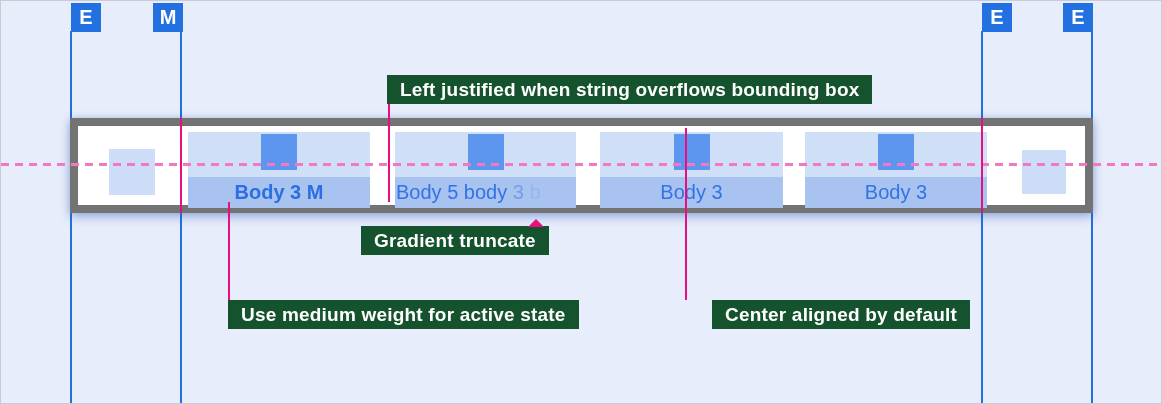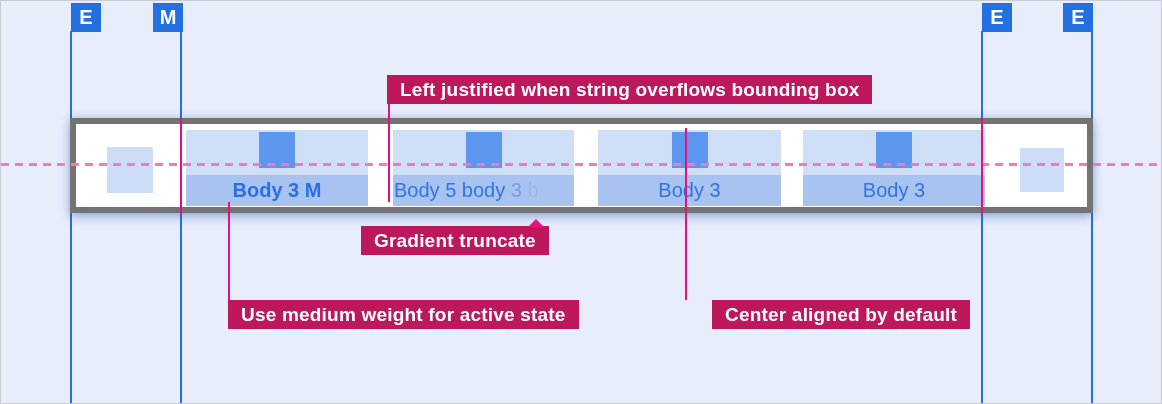--- a/index.html
+++ b/index.html
@@ -13,21 +13,21 @@
   
   .vline { position:absolute; width:2px; top:30px; bottom:0; background:#2371e0; z-index:1; }
   .vline.v1 { left:69px; }
   .vline.v2 { left:179px; }
   .vline.v3 { left:980px; }
   .vline.v4 { left:1090px; }
 
   
   .tabbar {
     position:absolute; left:69px; top:117px; width:1023px; height:95px;
-    background:#ffffff; border:6px solid #737373; z-index:2;
+    background:#ffffff; border:8px solid #737373; z-index:2;
     box-shadow:0 4px 10px rgba(47,93,183,0.38), 0 0 6px rgba(47,93,183,0.22);
   }
   .ph { position:absolute; background:#cddcf7; }
   .ph-left  { left:31px;  top:23px; width:46px; height:46px; }
   .ph-right { left:944px; top:24px; width:44px; height:44px; }
 
   .tab { position:absolute; top:6px; height:76px; }
   .tab.t1 { left:110px; width:182px; }
   .tab.t2 { left:317px; width:181px; }
   .tab.t3 { left:522px; width:183px; }
@@ -65,21 +65,21 @@
     display:flex; align-items:center; justify-content:center;
   }
   .badge.b1 { left:70px; }
   .badge.b2 { left:152px; }
   .badge.b3 { left:981px; }
   .badge.b4 { left:1062px; }
 
   
   .chip {
     position:absolute; height:29px; line-height:29px; padding:0 13px; z-index:7;
-    background:#be185d; color:#ffffff; font-weight:bold; font-size:19px;
+    background:#14532d; color:#ffffff; font-weight:bold; font-size:19px;
     white-space:nowrap; letter-spacing:0.2px;
   }
   .chip.c-overflow { left:386px; top:74px; }
   .chip.c-gradient { left:360px; top:225px; }
   .chip.c-active   { left:227px; top:299px; }
   .chip.c-center   { left:684px; top:299px;margin-left:27px; }
   .chip .arrow-up {
     position:absolute; right:5px; top:-7px; width:0; height:0;
     border-left:8px solid transparent; border-right:8px solid transparent;
     border-bottom:8px solid #ec0f80;

